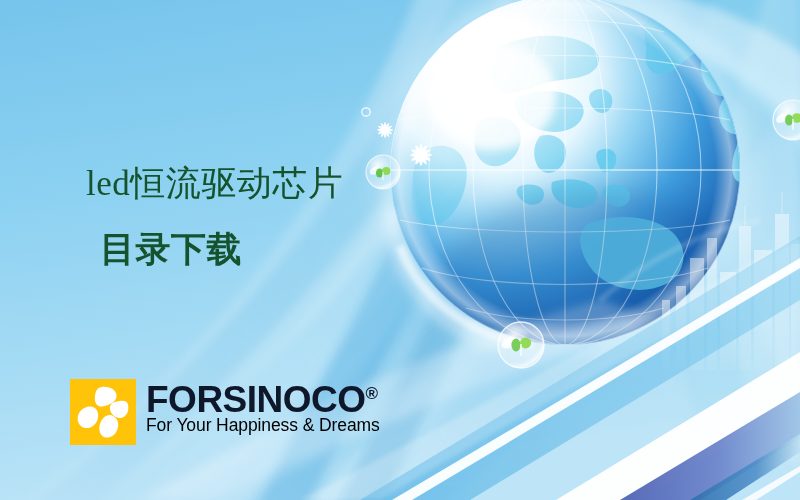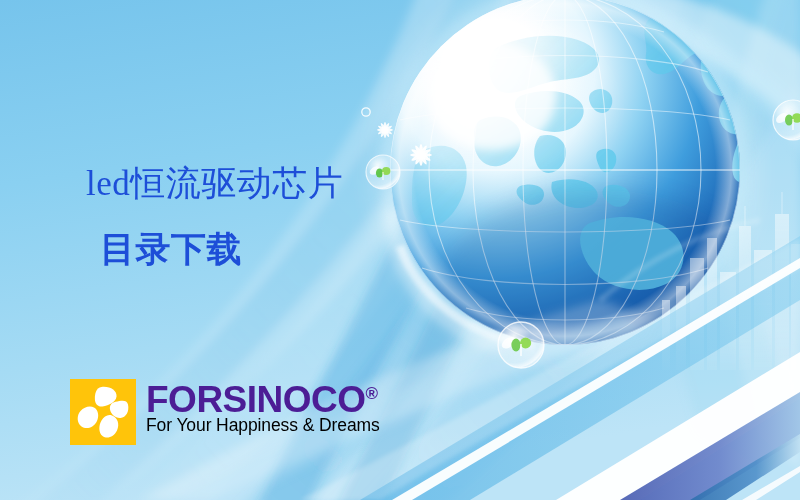--- a/index.html
+++ b/index.html
@@ -25,21 +25,21 @@
   }
 
   
   #title-block {
     position: absolute;
     left: 86px;
     top: 166px;
     z-index: 40;
   }
   .title-line {
-    color: #1d4ed8;
+    color: #14532d;
     font-family: "Liberation Serif", "DejaVu Serif", serif;
     font-size: 35px;
     line-height: 1.0;
     white-space: nowrap;
     letter-spacing: 0.5px;
     font-weight: 400;
   }
   #title-line-1 { margin-left: 0px; }
   #title-line-2 { margin-left: 14px; margin-top: 31px; font-weight: bold; }
 
@@ -61,21 +61,21 @@
   }
   #logo-mark svg { display:block; width:66px; height:66px; }
   #logo-text {
     margin-left: 10px;
     display: flex;
     flex-direction: column;
     justify-content: flex-start;
     padding-top: 3px;
   }
   #wordmark {
-    color: #4c1d95;
+    color: #0f172a;
     font-size: 37px;
     font-weight: bold;
     line-height: 0.95;
     letter-spacing: -0.5px;
     white-space: nowrap;
     position: relative;
   }
   #wordmark .reg {
     font-size: 17px;
     vertical-align: super;

